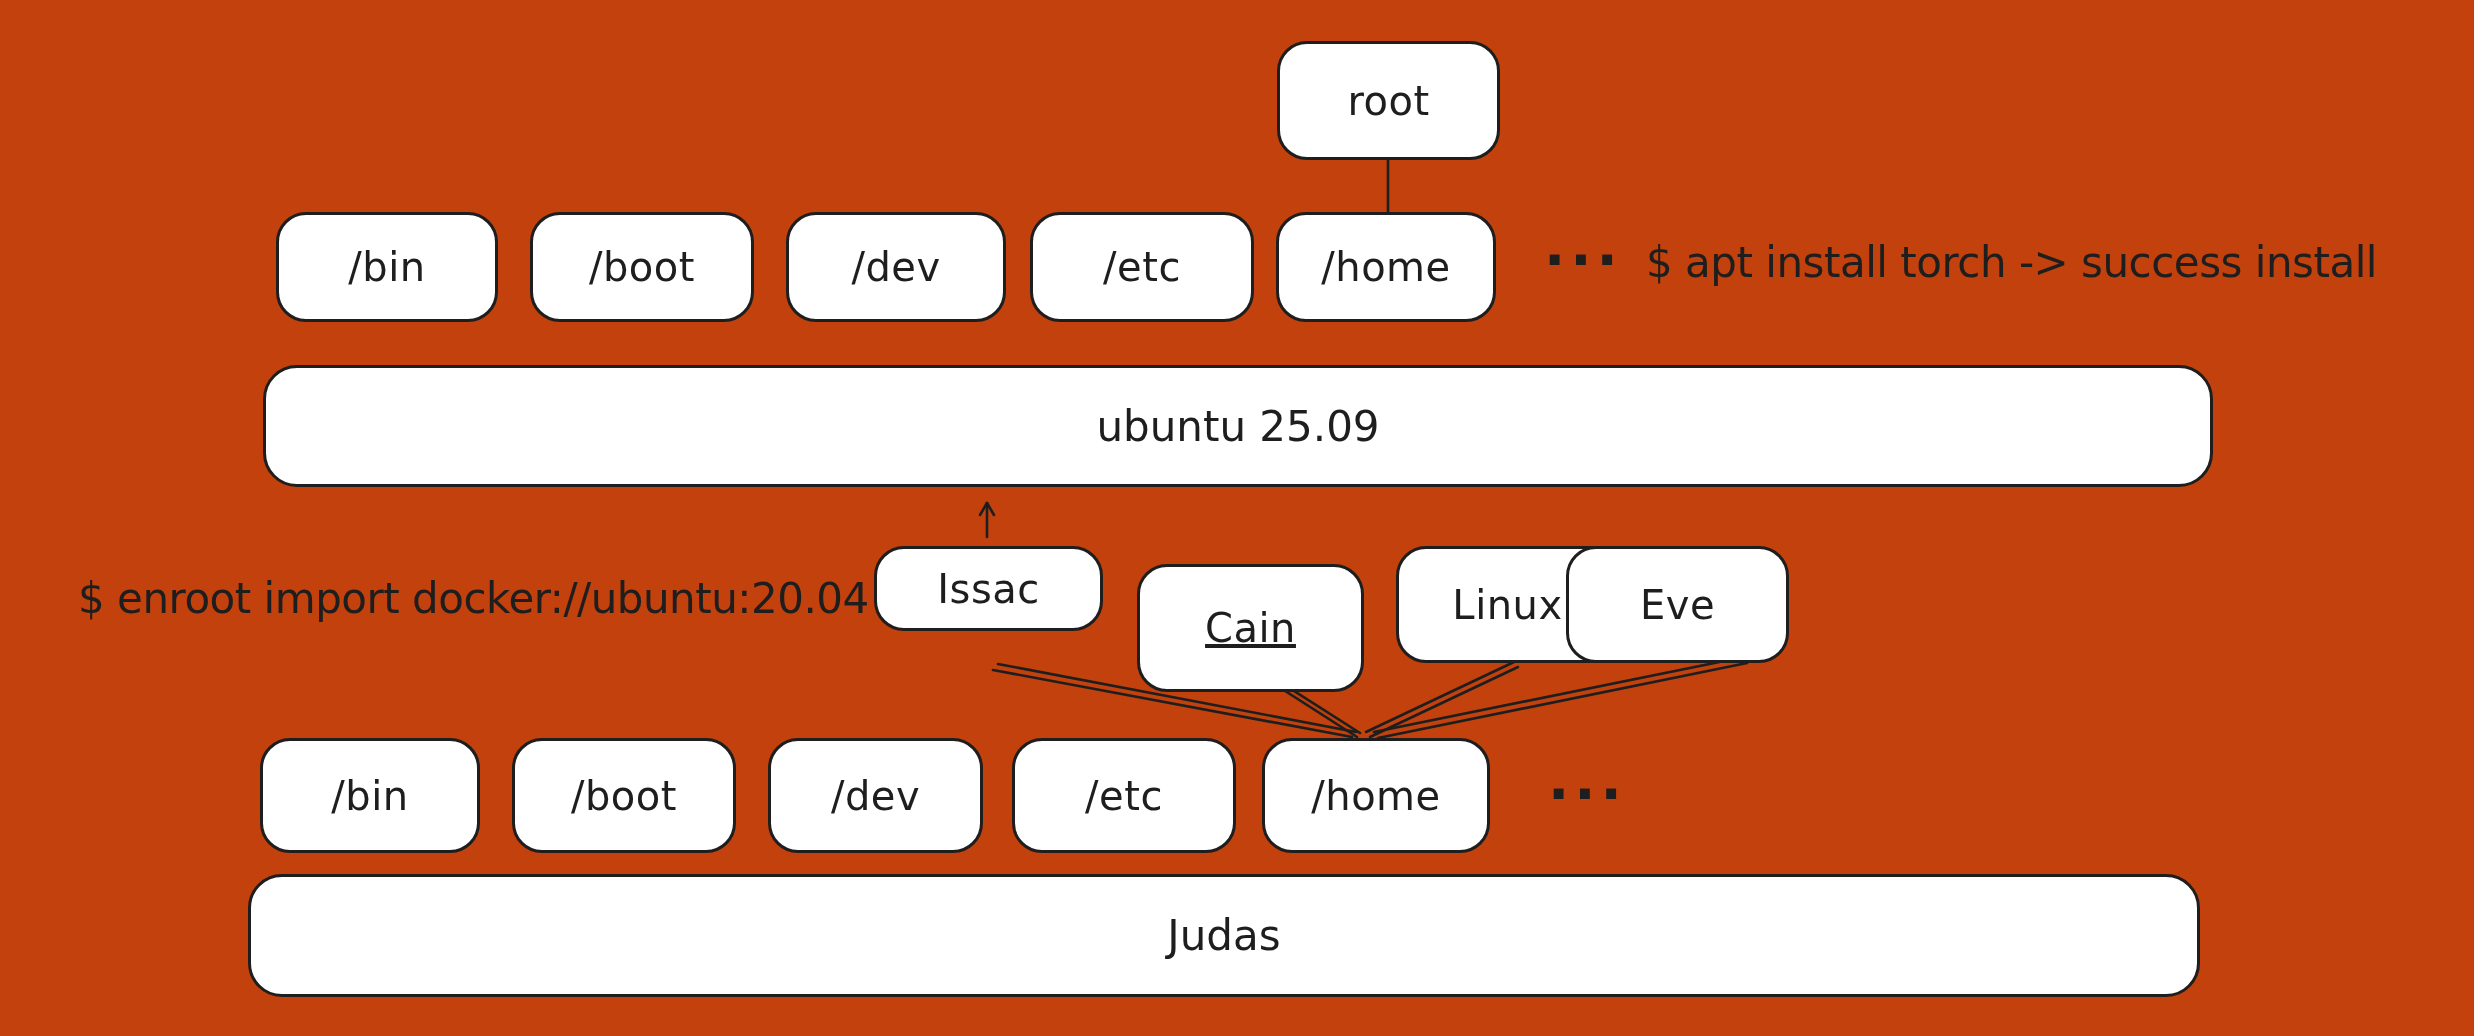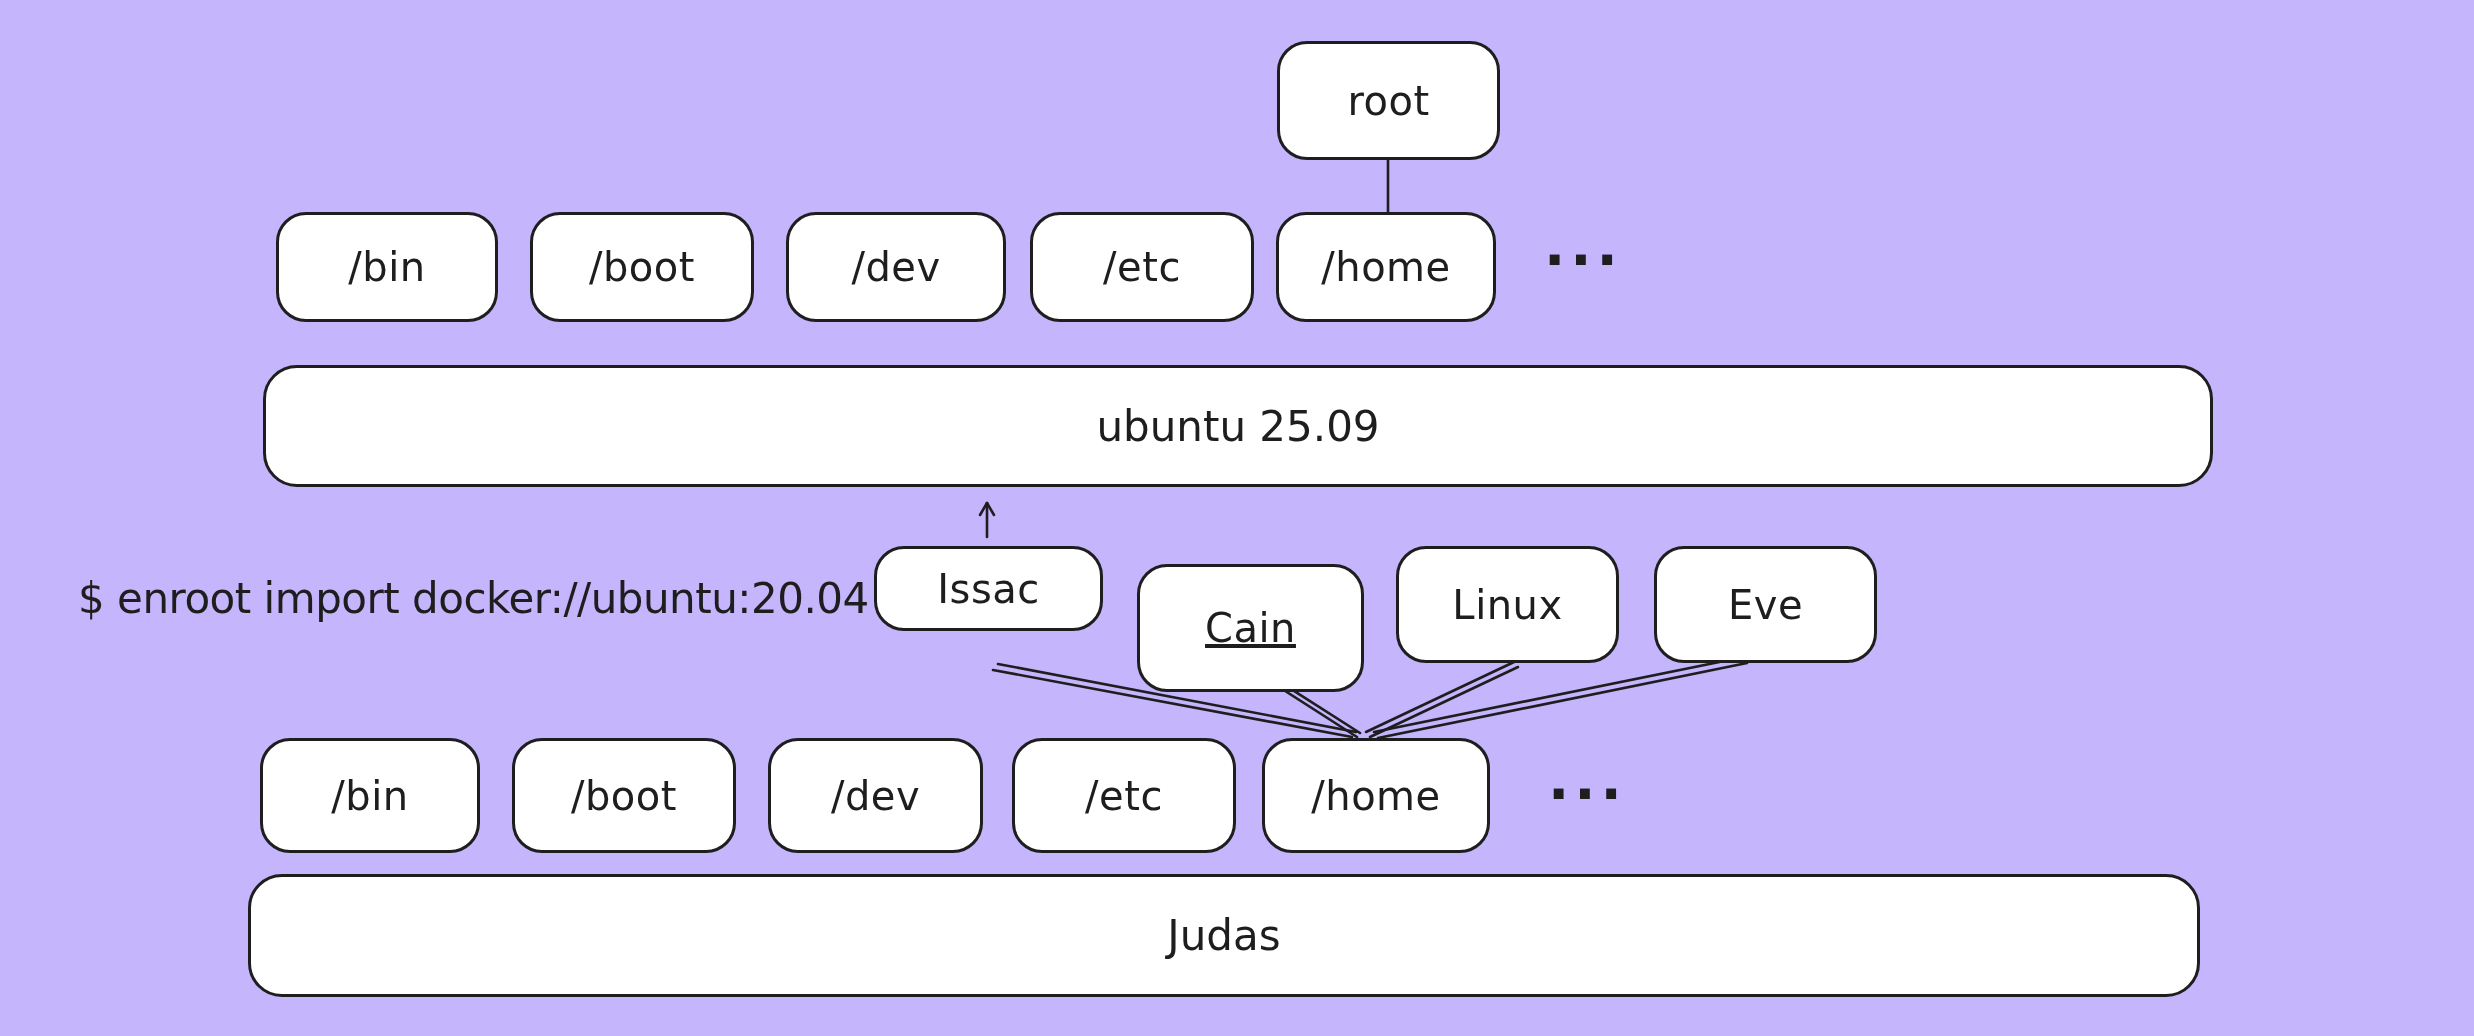--- a/index.html
+++ b/index.html
@@ -1,19 +1,19 @@
 <!DOCTYPE html>
 <html><head>
 <meta charset="utf-8">
 <style>
   html,body{margin:0;padding:0;background:#ffffff;}
   #canvas{
     position:relative;
     width:2474px;height:1036px;
-    background:#c4b5fd;
+    background:#c2410c;
     font-family:"DejaVu Sans", sans-serif;
     color:#1e1e1e;
     overflow:hidden;
   }
   .box{
     position:absolute;
     box-sizing:border-box;
     border:3px solid #1e1e1e;
     border-radius:30px;
     background:#ffffff;
@@ -77,29 +77,30 @@
   <div class="box" style="left:1277px;top:41px;width:223px;height:119px;">root</div>
 
   <div class="box" style="left:276px;top:212px;width:222px;height:110px;">/bin</div>
   <div class="box" style="left:530px;top:212px;width:224px;height:110px;">/boot</div>
   <div class="box" style="left:786px;top:212px;width:220px;height:110px;">/dev</div>
   <div class="box" style="left:1030px;top:212px;width:224px;height:110px;">/etc</div>
   <div class="box" style="left:1276px;top:212px;width:220px;height:110px;">/home</div>
 
   <div class="dots" style="left:1544px;top:218px;">...</div>
 
+  <div class="freetext" style="left:1646px;top:238px;">$ apt install torch -&gt; success install</div>
 
   <div class="bar" style="left:263px;top:365px;width:1950px;height:122px;">ubuntu 25.09</div>
 
   <div class="freetext" style="left:78px;top:574px;">$ enroot import docker://ubuntu:20.04</div>
 
   <div class="box" style="left:874px;top:546px;width:229px;height:85px;">Issac</div>
   <div class="box" style="left:1137px;top:564px;width:227px;height:128px;text-decoration:underline;">Cain</div>
   <div class="box" style="left:1396px;top:546px;width:223px;height:117px;">Linux</div>
-  <div class="box" style="left:1654px;top:546px;width:223px;height:117px;">Eve</div>
+  <div class="box" style="left:1566px;top:546px;width:223px;height:117px;">Eve</div>
 
   <div class="box" style="left:260px;top:738px;width:220px;height:115px;">/bin</div>
   <div class="box" style="left:512px;top:738px;width:224px;height:115px;">/boot</div>
   <div class="box" style="left:768px;top:738px;width:215px;height:115px;">/dev</div>
   <div class="box" style="left:1012px;top:738px;width:224px;height:115px;">/etc</div>
   <div class="box" style="left:1262px;top:738px;width:228px;height:115px;">/home</div>
 
   <div class="dots" style="left:1548px;top:752px;">...</div>
 
   <div class="bar" style="left:248px;top:874px;width:1952px;height:123px;">Judas</div>

